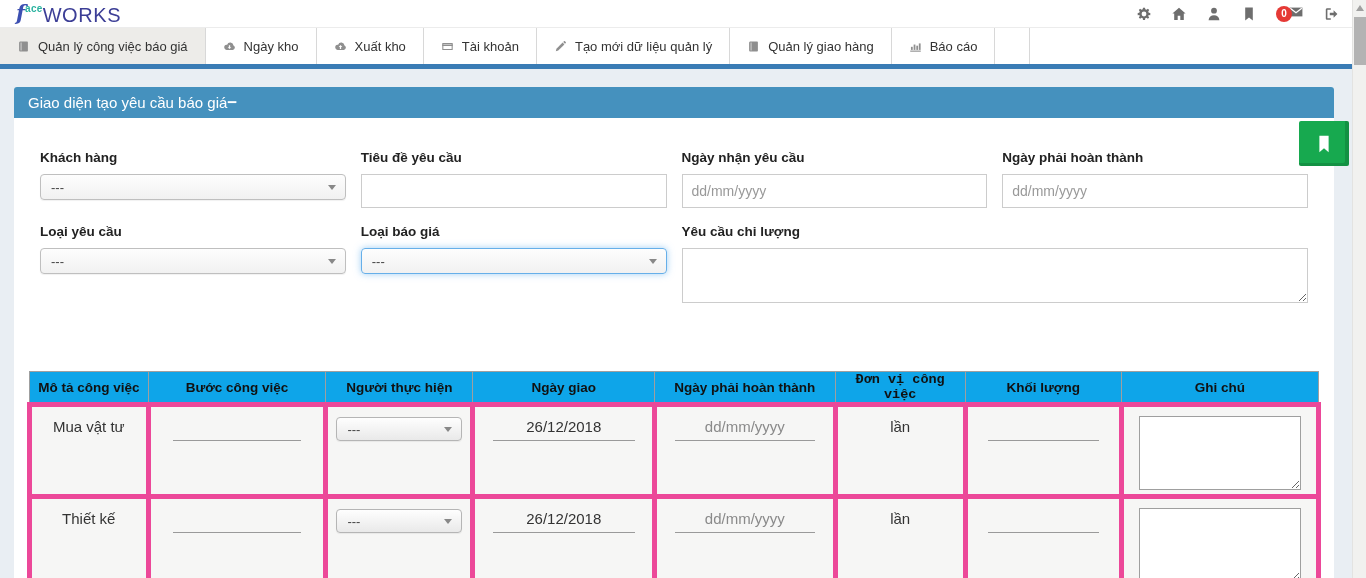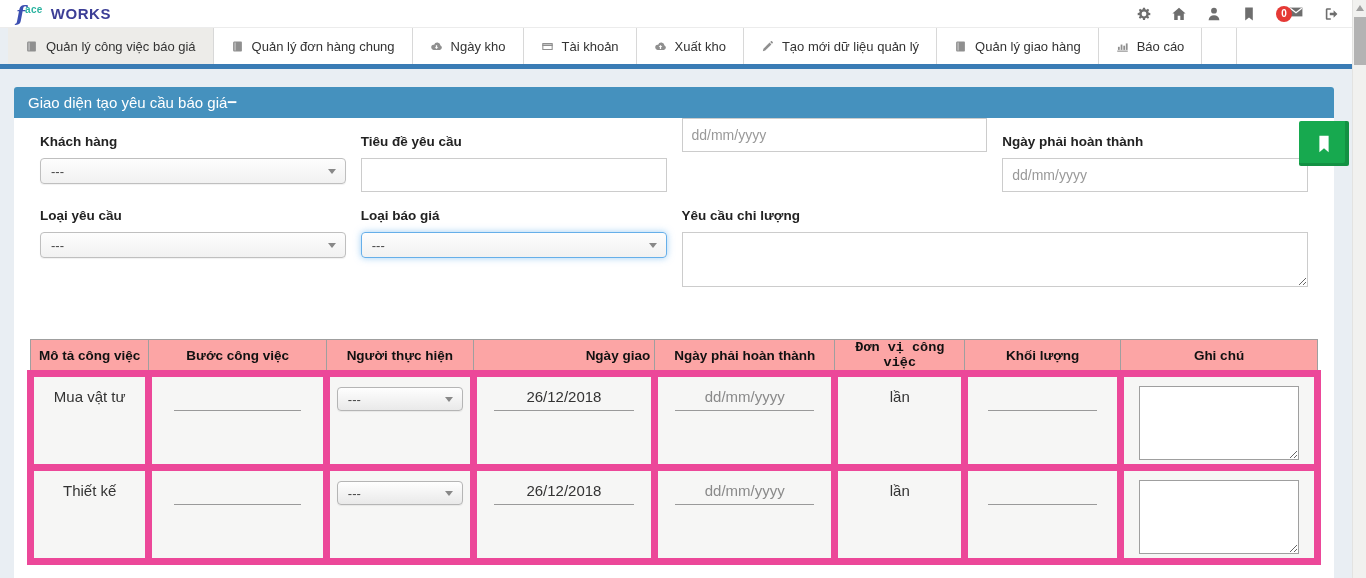--- a/index.html
+++ b/index.html
@@ -4,63 +4,63 @@
 <style>
   * { margin:0; padding:0; box-sizing:border-box; }
   html,body { width:1366px; height:578px; overflow:hidden; }
   body { font-family:"Liberation Sans", sans-serif; background:#e9eef3; position:relative; }
 
   
   .topbar { height:28px; background:#fff; display:flex; align-items:center; justify-content:space-between; padding:0 26px 0 16px; border-bottom:1px solid #ececec; }
   .logo { display:flex; align-items:flex-start; cursor:pointer; line-height:1; }
   .logo-f { font-family:"DejaVu Serif", serif; font-style:italic; font-weight:bold; font-size:21px; color:#3c4fb1; }
   .logo-ace { font-size:10px; font-weight:bold; color:#2bb3a0; margin-top:2px; letter-spacing:.3px; }
-  .logo-works { font-size:15px; font-weight:bold; color:#3c3e96; letter-spacing:.6px; margin-top:3px;margin-left:8px; }
+  .logo-works { font-size:20px; font-weight:normal; color:#3c3e96; letter-spacing:.6px; margin-top:3px; }
   .topbar-icons { display:flex; align-items:center; gap:19px; }
   .tb-icon { width:16px; height:16px; display:inline-flex; align-items:center; justify-content:center; cursor:pointer; }
   .tb-icon svg { width:16px; height:16px; fill:#6e6e6e; }
   .tb-mail { display:flex; align-items:center; cursor:pointer; }
   .mail-badge { min-width:16px; height:16px; border-radius:8px; background:#e53935; color:#fff; font-size:10px; font-weight:bold; display:flex; align-items:center; justify-content:center; padding:0 4px; position:relative; z-index:2; margin-right:-5px; }
   .envelope svg { width:18px; height:16px; fill:#6e6e6e; }
 
   
-  .tabbar { height:36px; background:#fff; display:flex; align-items:stretch;margin-left:8px; }
+  .tabbar { height:36px; background:#fff; display:flex; align-items:stretch; }
   .tab { display:flex; align-items:center; gap:8px; padding:0 17px; border-right:1px solid #d8d8d8; font-size:13px; color:#333; white-space:nowrap; cursor:pointer; background:#fff; }
   .tab.active { background:#edece9; }
   .tab-icon { display:inline-flex; }
   .tab-icon svg { width:13px; height:13px; fill:#8f8f8f; }
   .blue-strip { height:5px; background:#3a7cb5; }
 
   
   .main { position:relative; height:509px; }
   .panel { margin:18px 32px 0 14px; background:#fff; border-radius:3px 3px 0 0; min-height:500px; }
   .panel-header { background:#4591be; color:#fff; height:31px; border-radius:3px 3px 0 0; display:flex; align-items:center; padding:0 14px; font-size:15px; }
   .collapse-btn { font-size:17px; font-weight:bold; cursor:pointer; line-height:1; }
 
   
-  .form-grid { display:grid; grid-template-columns:repeat(4,1fr); column-gap:15px; padding:0 26px; }
+  .form-grid { display:grid; grid-template-columns:repeat(4,1fr); column-gap:15px; padding:16px 26px; }
   .field { min-width:0; }
   .flabel { font-size:13.5px; font-weight:bold; color:#222; margin:16px 0 9px; }
   .selectbox { position:relative; height:26px; border:1px solid #bfbfbf; border-radius:4px; background:linear-gradient(#fdfdfd,#f1f1f1); display:flex; align-items:center; padding:0 22px 0 10px; cursor:pointer; box-shadow:0 1px 1px rgba(0,0,0,.06); }
   .selectbox.focused { border-color:#66afe9; box-shadow:0 0 7px rgba(82,168,236,.55); }
   .sel-val { font-size:13px; color:#444; }
   .caret { position:absolute; right:9px; top:50%; margin-top:-2px; width:0; height:0; border-left:4px solid transparent; border-right:4px solid transparent; border-top:5px solid #888; }
   .txt-input { width:100%; height:34px; border:1px solid #ccc; font-size:14px; color:#444; padding:0 9px; outline:none; font-family:inherit; }
   .txt-input::placeholder { color:#999; }
   .detail-field { grid-column:3 / 5; }
   .detail-textarea { width:100%; height:55px; border:1px solid #ccc; resize:both; overflow:auto; font-family:inherit; font-size:14px; padding:5px 8px; outline:none; }
   .file-field { grid-column:1 / 2; }
   .file-box { height:32px; border:1px solid #ccc; display:flex; align-items:center; padding:0 5px; background:#fff; }
   .file-btn { font-family:inherit; font-size:13px; color:#333; padding:3px 10px; border:1px solid #8a8a8a; border-radius:3px; background:linear-gradient(#f8f8f8,#dcdcdc); cursor:pointer; margin-right:9px; white-space:nowrap; }
   .file-status { font-size:14px; color:#757575; white-space:nowrap; overflow:hidden; }
 
   
   .work-table { width:calc(100% - 26px); margin:48px 13px 0; border-collapse:collapse; table-layout:fixed; }
-  .work-table th { border:1px solid #9f9f9f; background:#fca5a5; font-size:13.5px; font-weight:bold; color:#111; height:33px; text-align:center; padding:0 4px; }
-  .work-table td { border:7px solid #ec4899; background:#f6f6f5; height:87px; vertical-align:top; text-align:center; padding:0 6px; }
+  .work-table th { border:1px solid #9f9f9f; background:#0ea5e9; font-size:13.5px; font-weight:bold; color:#111; height:33px; text-align:center; padding:0 4px; }
+  .work-table td { border:5px solid #ec4899; background:#f6f6f5; height:87px; vertical-align:top; text-align:center; padding:0 6px; }
   .cell-text { font-size:15px; color:#333; padding-top:11px; }
   .u-input { border:none; border-bottom:1px solid #9a9a9a; background:transparent; height:28px; margin-top:6px; width:80%; text-align:center; font-family:inherit; font-size:15px; color:#333; outline:none; }
   .u-input.date { width:86%; }
   .u-input::placeholder { color:#8a8a8a; }
   .selectbox.small { width:126px; height:24px; margin:10px auto 0; background:linear-gradient(#fefefe,#e9e9e9); border-color:#b5b5b5; }
   .note-textarea { width:90%; height:74px; margin-top:9px; border:1px solid #9f9f9f; background:#fff; resize:both; overflow:auto; font-family:inherit; font-size:13px; outline:none; }
 
   
   .green-btn { position:absolute; top:121px; right:17px; width:50px; height:45px; background:#17a94f; border-radius:2px; display:flex; align-items:center; justify-content:center; cursor:pointer; box-shadow:inset -4px -3px 0 rgba(0,0,0,.14); z-index:5; }
 
@@ -124,52 +124,43 @@
         <svg viewBox="0 0 16 16">
           <path d="M4.2 1.8h8.3c.5 0 .9.4.9.9v10.6c0 .5-.4.9-.9.9H4.2c-.9 0-1.6-.7-1.6-1.6V3.4c0-.9.7-1.6 1.6-1.6z"></path>
           <path d="M4.5 3.1h1v9.8h-1z" fill="#fff" opacity=".75"></path>
         </svg>
       </span>
     <span class="tab-label">Quản lý công việc báo giá</span>
   </div>
     <div class="tab">
     <span class="tab-icon">
         <svg viewBox="0 0 16 16">
-          <path d="M4.2 1.8h8.3c.5 0 .9.4.9.9v10.6c0 .5-.4.9-.9.9H4.2c-.9 0-1.6-.7-1.6-1.6V3.4c0-.9.7-1.6 1.6-1.6z"></path>
-          <path d="M4.5 3.1h1v9.8h-1z" fill="#fff" opacity=".75"></path>
-        </svg>
-      </span>
-    <span class="tab-label">Quản lý đơn hàng chung</span>
-  </div>
-    <div class="tab">
-    <span class="tab-icon">
-        <svg viewBox="0 0 16 16">
           <path d="M12.9 6.7a4 4 0 0 0-7.8-.9A3.2 3.2 0 0 0 1.5 9c0 1.8 1.4 3.2 3.2 3.2h7.6a2.9 2.9 0 0 0 .6-5.5z"></path>
           <path fill="#fff" d="M8 11.2 5.8 8.8h1.4V6.4h1.6v2.4h1.4z"></path>
         </svg>
       </span>
     <span class="tab-label">Ngày kho</span>
   </div>
     <div class="tab">
     <span class="tab-icon">
         <svg viewBox="0 0 16 16">
+          <path d="M12.9 6.7a4 4 0 0 0-7.8-.9A3.2 3.2 0 0 0 1.5 9c0 1.8 1.4 3.2 3.2 3.2h7.6a2.9 2.9 0 0 0 .6-5.5z"></path>
+          <path fill="#fff" d="M8 6.2l2.2 2.4H8.8V11H7.2V8.6H5.8z"></path>
+        </svg>
+      </span>
+    <span class="tab-label">Xuất kho</span>
+  </div>
+    <div class="tab">
+    <span class="tab-icon">
+        <svg viewBox="0 0 16 16">
           <path fill-rule="evenodd" d="M1.6 3.6h12.8v8.8H1.6zm1.3 1.3v6.2h10.2V4.9z"></path>
           <path d="M1.6 5.5h12.8v1.9H1.6z"></path>
         </svg>
       </span>
     <span class="tab-label">Tài khoản</span>
-  </div>
-    <div class="tab">
-    <span class="tab-icon">
-        <svg viewBox="0 0 16 16">
-          <path d="M12.9 6.7a4 4 0 0 0-7.8-.9A3.2 3.2 0 0 0 1.5 9c0 1.8 1.4 3.2 3.2 3.2h7.6a2.9 2.9 0 0 0 .6-5.5z"></path>
-          <path fill="#fff" d="M8 6.2l2.2 2.4H8.8V11H7.2V8.6H5.8z"></path>
-        </svg>
-      </span>
-    <span class="tab-label">Xuất kho</span>
   </div>
     <div class="tab">
     <span class="tab-icon">
         <svg viewBox="0 0 16 16">
           <path d="M2.2 13.8l.8-3 7.6-7.6 2.2 2.2-7.6 7.6-3 .8z"></path>
           <path d="M11.3 2.5l1-1c.3-.3.8-.3 1.1 0l1.1 1.1c.3.3.3.8 0 1.1l-1 1z"></path>
         </svg>
       </span>
     <span class="tab-label">Tạo mới dữ liệu quản lý</span>
   </div>
@@ -214,20 +205,21 @@
         <div class="selectbox">
           <span class="sel-val">---</span>
           <span class="caret"></span>
         </div>
       </div>
       <div class="field">
         <div class="flabel">Tiêu đề yêu cầu</div>
         <input class="txt-input" value="" style="">
       </div>
       <div class="field">
+        <div class="flabel">Ngày nhận yêu cầu</div>
         <input class="txt-input" placeholder="dd/mm/yyyy" style="">
       </div>
       <div class="field">
         <div class="flabel">Ngày phải hoàn thành</div>
         <input class="txt-input" placeholder="dd/mm/yyyy" style="">
       </div>
 
       <div class="field">
         <div class="flabel">Loại yêu cầu</div>
         <div class="selectbox">
@@ -248,21 +240,21 @@
       </div>
 
     </div>
 
     <table class="work-table">
       <thead>
           <tr id="thead-row">
             <th style="width: 9.2%;">Mô tả công việc</th>
             <th style="width: 13.8%;">Bước công việc</th>
             <th style="width: 11.4%;">Người thực hiện</th>
-            <th style="width: 14.1%; text-align: right;">Ngày giao</th>
+            <th style="width: 14.1%;">Ngày giao</th>
             <th style="width: 14%;">Ngày phải hoàn thành</th>
             <th style="width: 10.1%; font-family: Liberation Mono, monospace;">Đơn vị công việc</th>
             <th style="width: 12.1%;">Khối lượng</th>
             <th style="width: 15.3%;">Ghi chú</th>
           </tr>
         </thead>
       <tbody id="tbody">
           <tr class="wrow">
     <td>
               <div class="cell-text desc">Mua vật tư</div>

